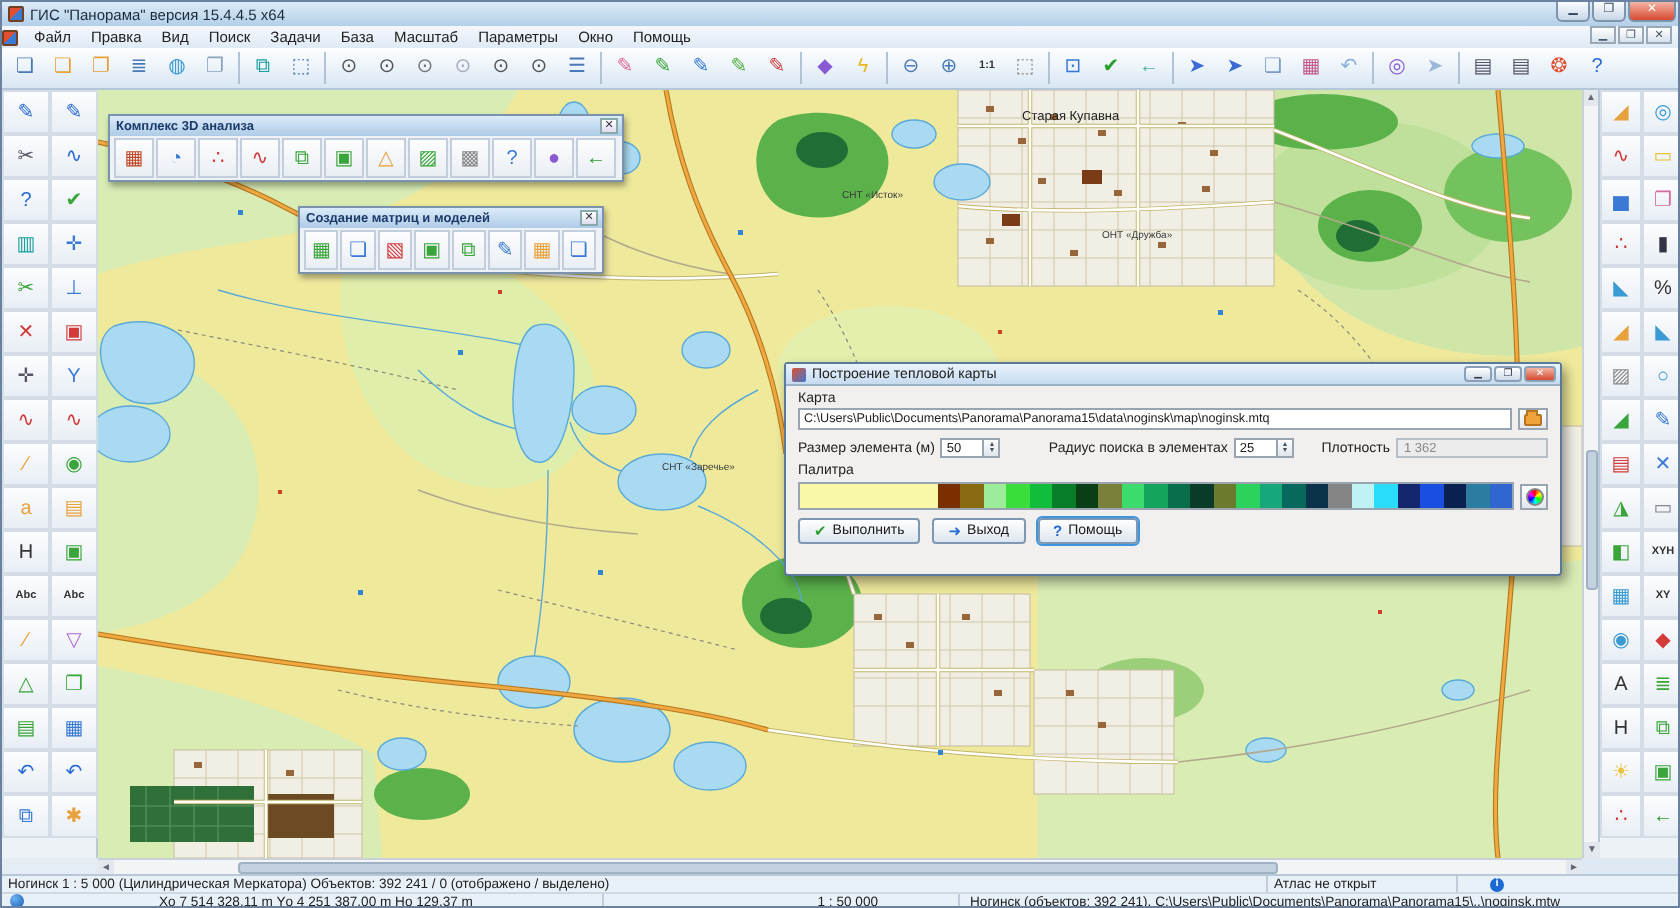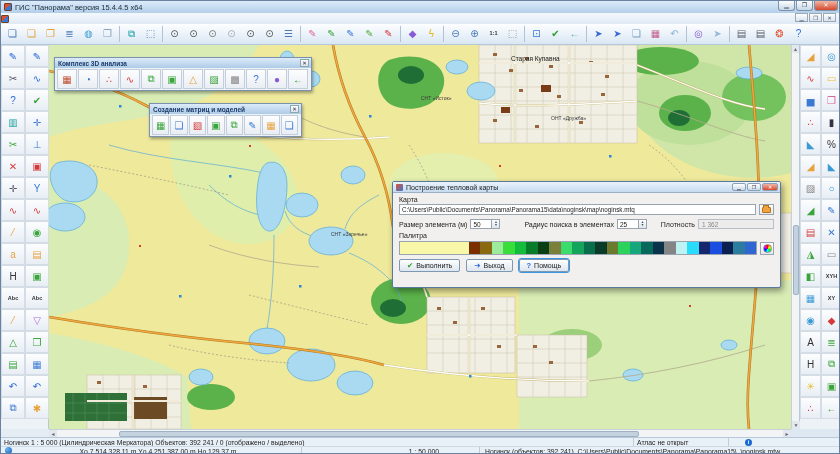--- a/index.html
+++ b/index.html
@@ -140,20 +140,21 @@
     <span>ГИС "Панорама" версия 15.4.4.5 x64</span>
     <div id="winbtns">
       <div class="wbtn">▁</div>
       <div class="wbtn">❐</div>
       <div class="wbtn close">✕</div>
     </div>
   </div>
 
   <div id="menubar">
     <span class="app-ico"></span>
+    <span id="menu-items"><span class="mitem">Файл</span><span class="mitem">Правка</span><span class="mitem">Вид</span><span class="mitem">Поиск</span><span class="mitem">Задачи</span><span class="mitem">База</span><span class="mitem">Масштаб</span><span class="mitem">Параметры</span><span class="mitem">Окно</span><span class="mitem">Помощь</span></span>
   </div>
   <div id="mdibtns">
     <div class="mbtn">▁</div>
     <div class="mbtn">❐</div>
     <div class="mbtn">✕</div>
   </div>
 
   <div id="toolbar-top">
       <div class="tbtn">
         <span class="g" style="color: rgb(74, 122, 181);">❏</span>

